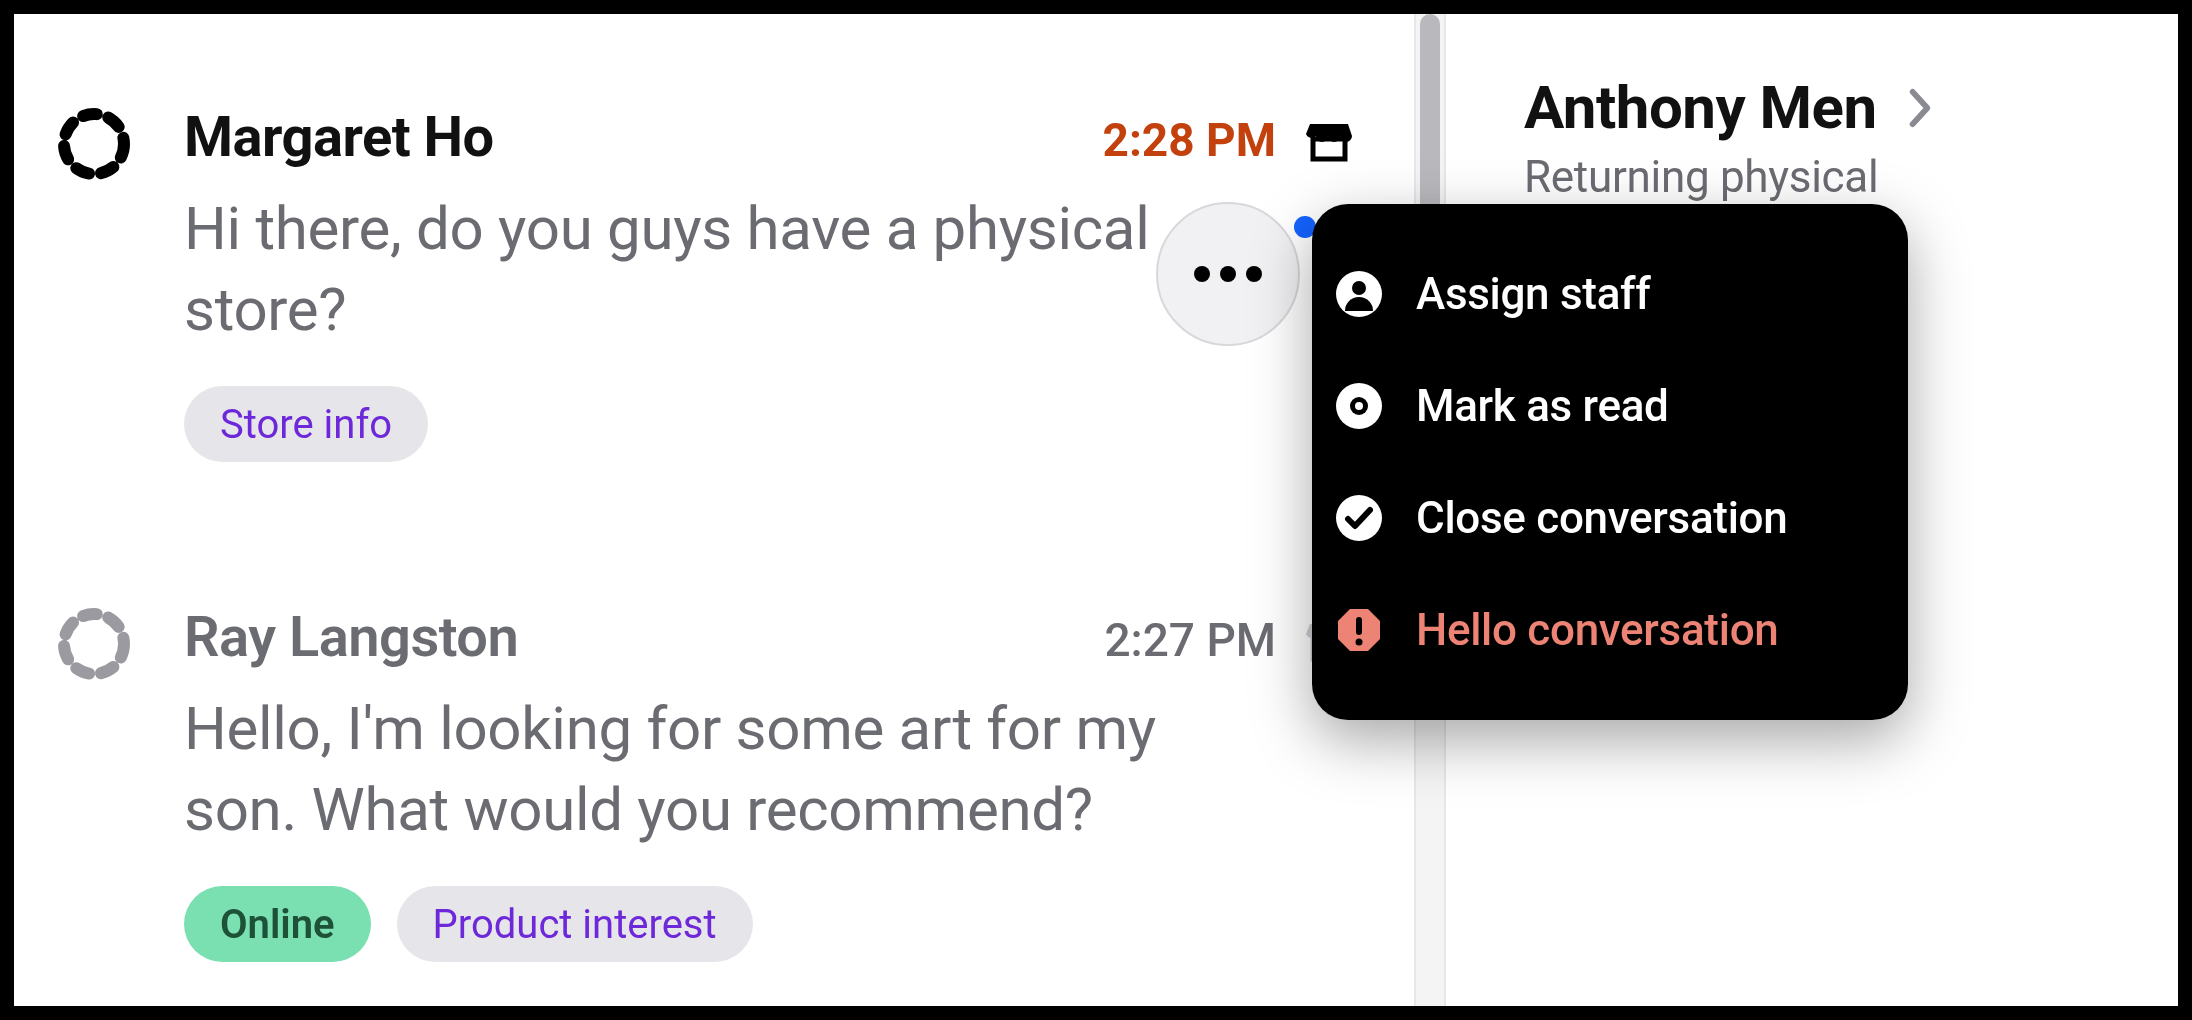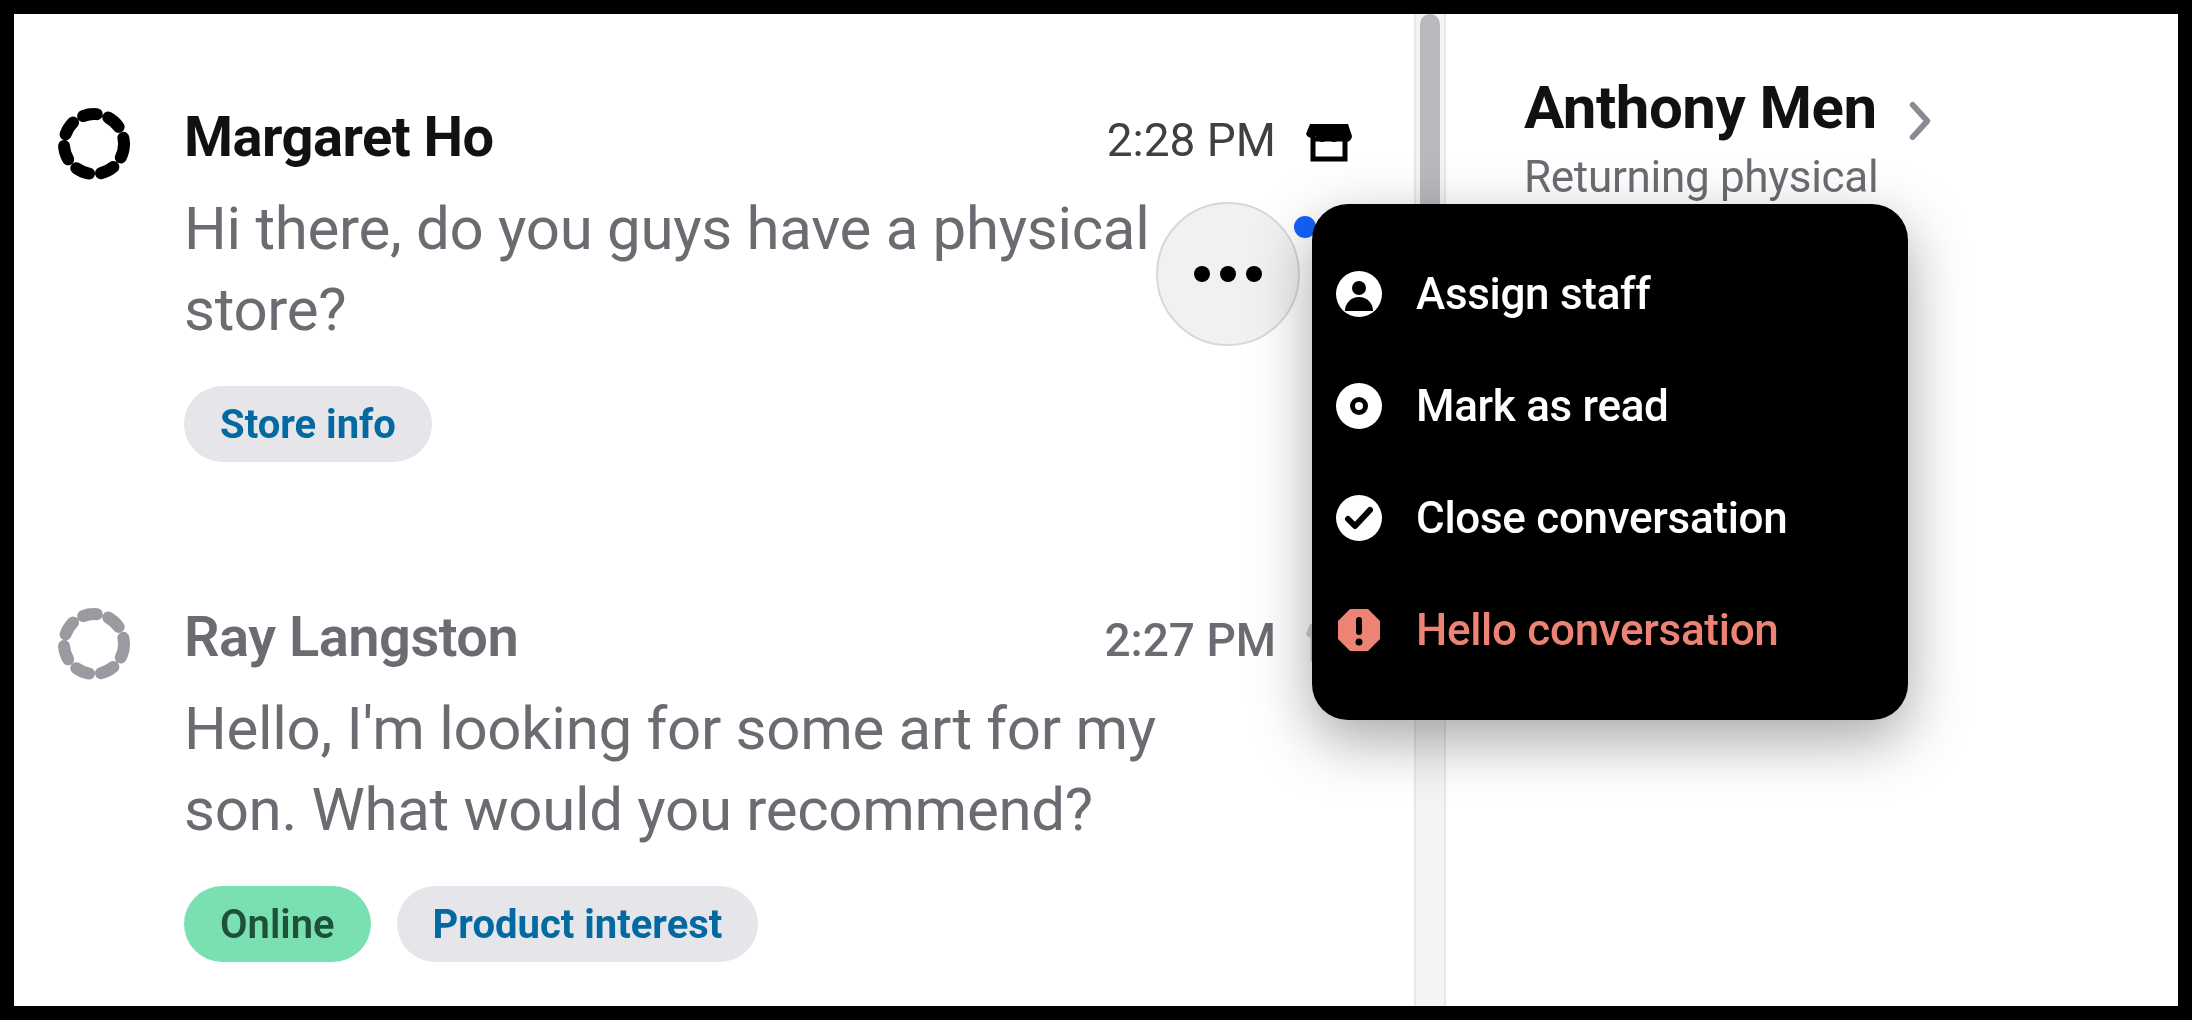--- a/index.html
+++ b/index.html
@@ -56,21 +56,21 @@
   }
 
   .right-pane {
     flex: 1;
     padding-top: 58px;
     padding-left: 78px;
   }
 
   .customer-name-row {
     display: flex;
-    align-items: flex-end;
+    align-items: center;
     gap: 28px;
   }
   .customer-name {
     font-size: 60px;
     font-weight: 700;
     color: #111;
     letter-spacing: -0.5px;
   }
   .chevron-right svg { display: block; }
   .chevron-right path {
@@ -119,23 +119,23 @@
     letter-spacing: -0.5px;
   }
   .name-text.dim {
     color: #6b6b72;
     font-weight: 600;
   }
   .time-group {
     display: flex;
     align-items: center;
     gap: 28px;
-    color: #404040;
+    color: #c2410c;
     font-size: 46px;
-    font-weight: 400;
+    font-weight: 700;
   }
   .time-group.dim { color: #6b6b72; font-weight: 500; }
 
   .store-icon { width: 50px; height: 50px; display: inline-block; }
 
   .snippet {
     margin-top: 18px;
     font-size: 60px;
     color: #6b6b72;
     line-height: 1.35;
@@ -148,22 +148,22 @@
     display: flex;
     gap: 26px;
   }
   .chip {
     display: inline-flex;
     align-items: center;
     height: 76px;
     padding: 0 36px;
     border-radius: 40px;
     font-size: 40px;
-    font-weight: 700;
-    color: #0369a1;
+    font-weight: 400;
+    color: #6d28d9;
     background: #e6e6ea;
   }
   .chip.green {
     background: #7be0b1;
     color: #1d5239;
     font-weight: 600;
   }
 
   
   .unread-dot {

